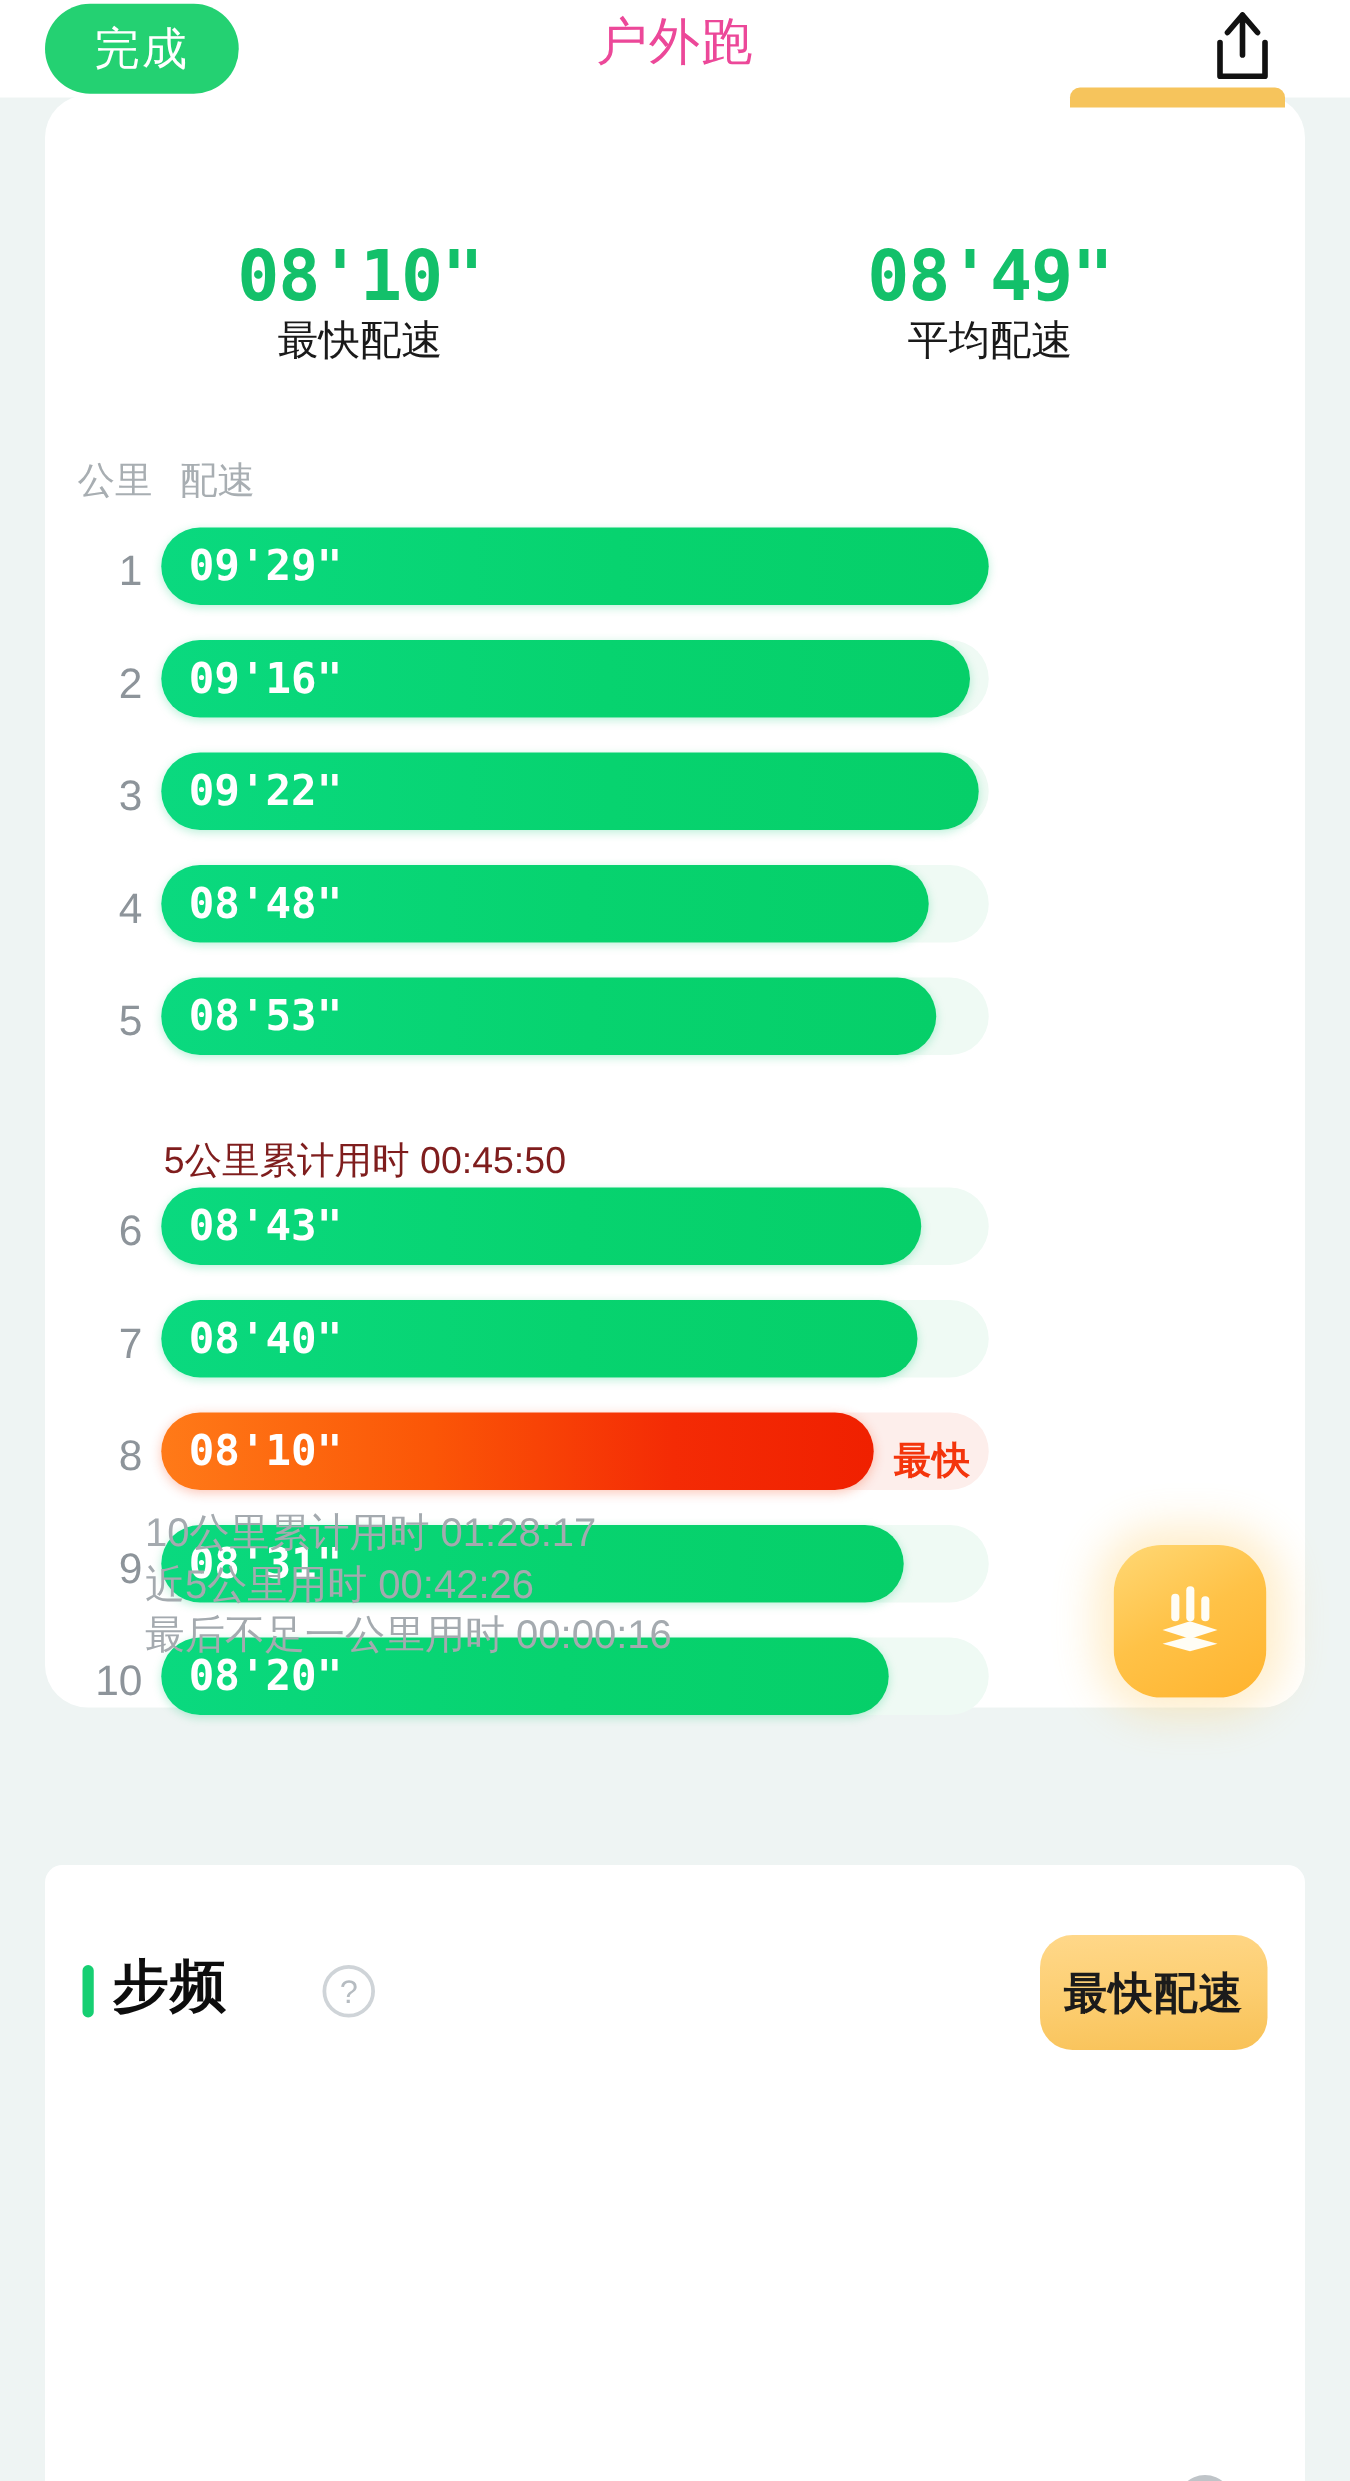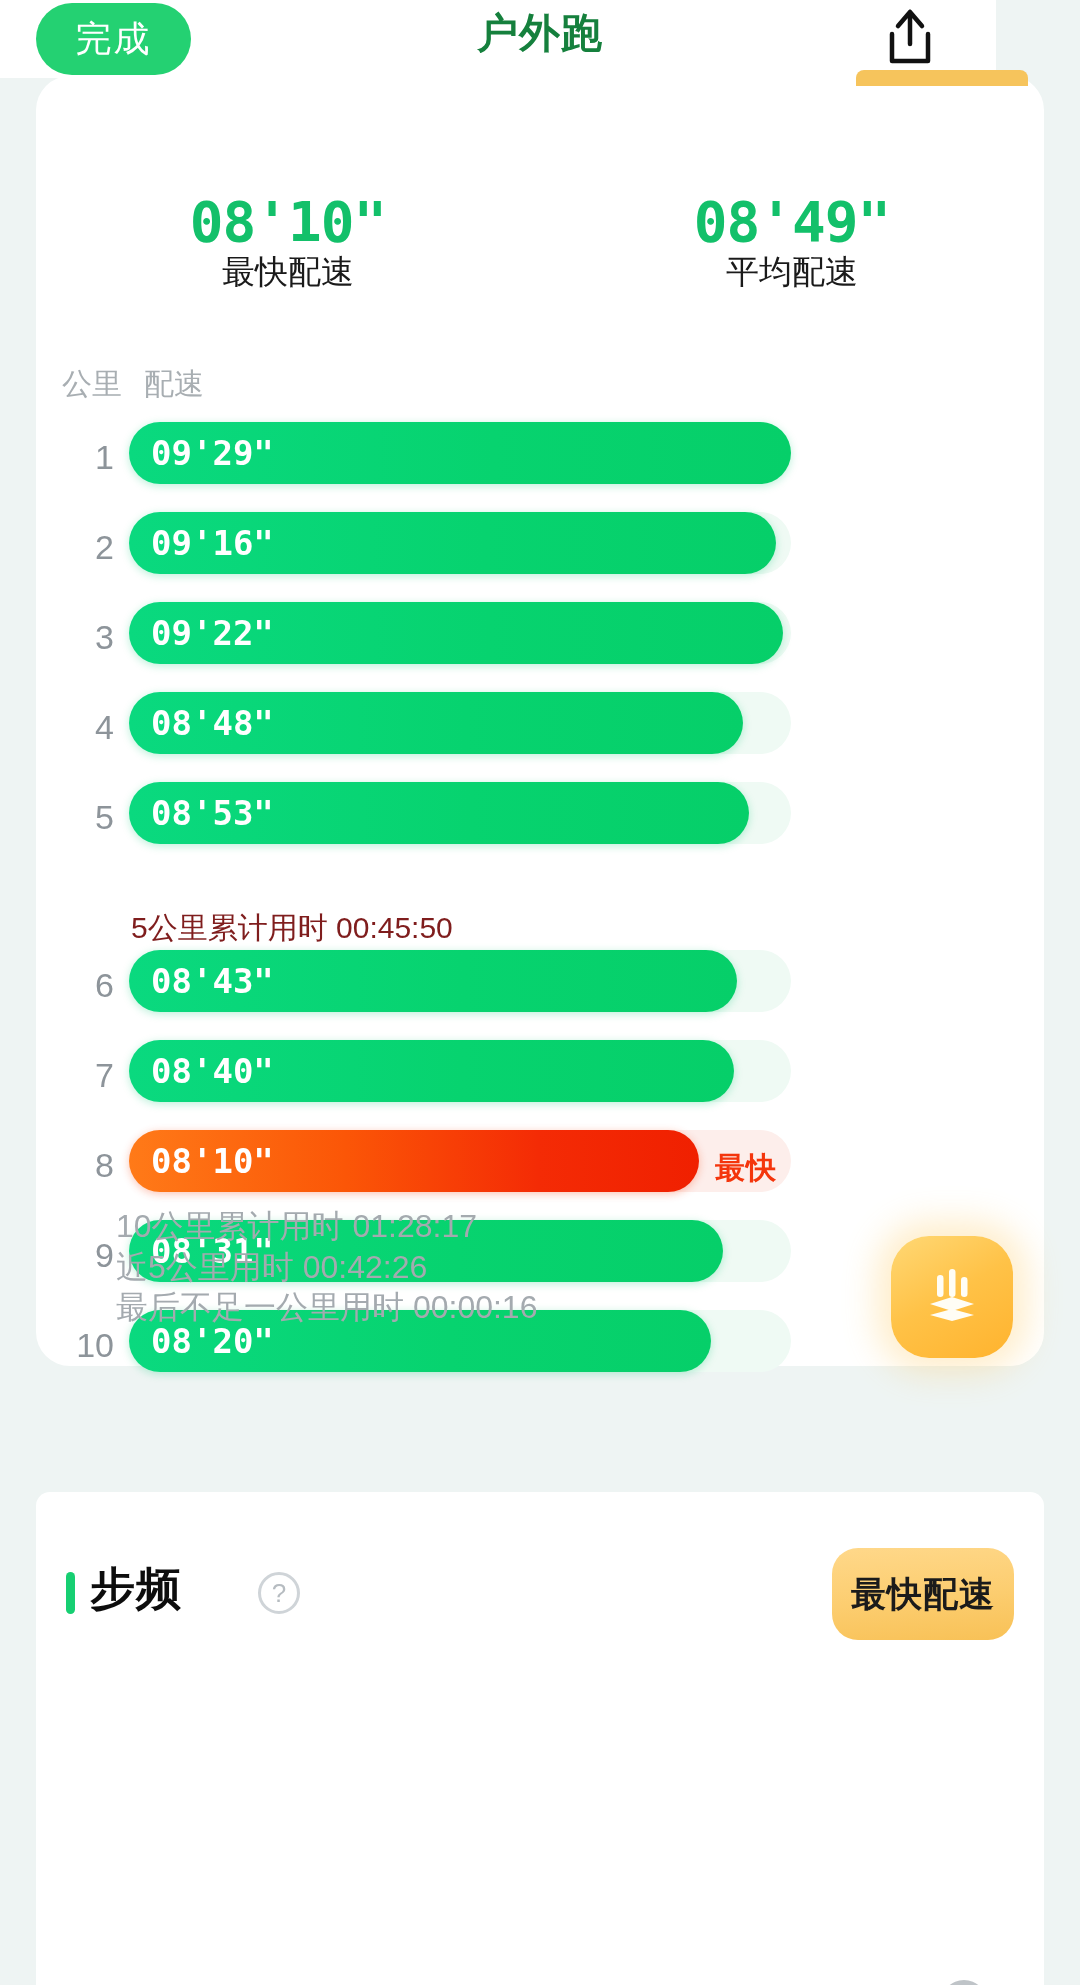--- a/index.html
+++ b/index.html
@@ -6,34 +6,34 @@
   html, body {
     width:1080px; height:1985px;
     font-family:"Liberation Sans","DejaVu Sans",sans-serif;
     background:#eef4f3;
     overflow:hidden;
   }
   .screen { position:relative; width:1080px; height:1985px; background:#eef4f3; }
 
   
   .header {
-    position:absolute; top:0; left:0; width:996px; height:78px;
+    position:absolute; top:0; left:0; width:1080px; height:78px;
     background:#ffffff; display:flex; align-items:center;
   }
   .done-btn {
     position:absolute; left:36px; top:3px;
     width:155px; height:72px; border-radius:36px;
     background:#24d172; color:#ffffff;
     font-size:36px; font-weight:400; letter-spacing:2px;
     display:flex; align-items:center; justify-content:center;
     cursor:pointer;
   }
   .header-title {
     position:absolute; left:0; width:1080px; text-align:center; top:6px;
-    font-size:41px; font-weight:700; color:#15803d; letter-spacing:1px;
+    font-size:41px; font-weight:400; color:#ec4899; letter-spacing:1px;
   }
   .share-icon {
     position:absolute; right:58px; top:8px; width:56px; height:58px; cursor:pointer;
   }
 
   
   .main-card {
     position:absolute; left:36px; top:76px; width:1008px; height:1290px;
     background:#ffffff; border-radius:34px;
   }

